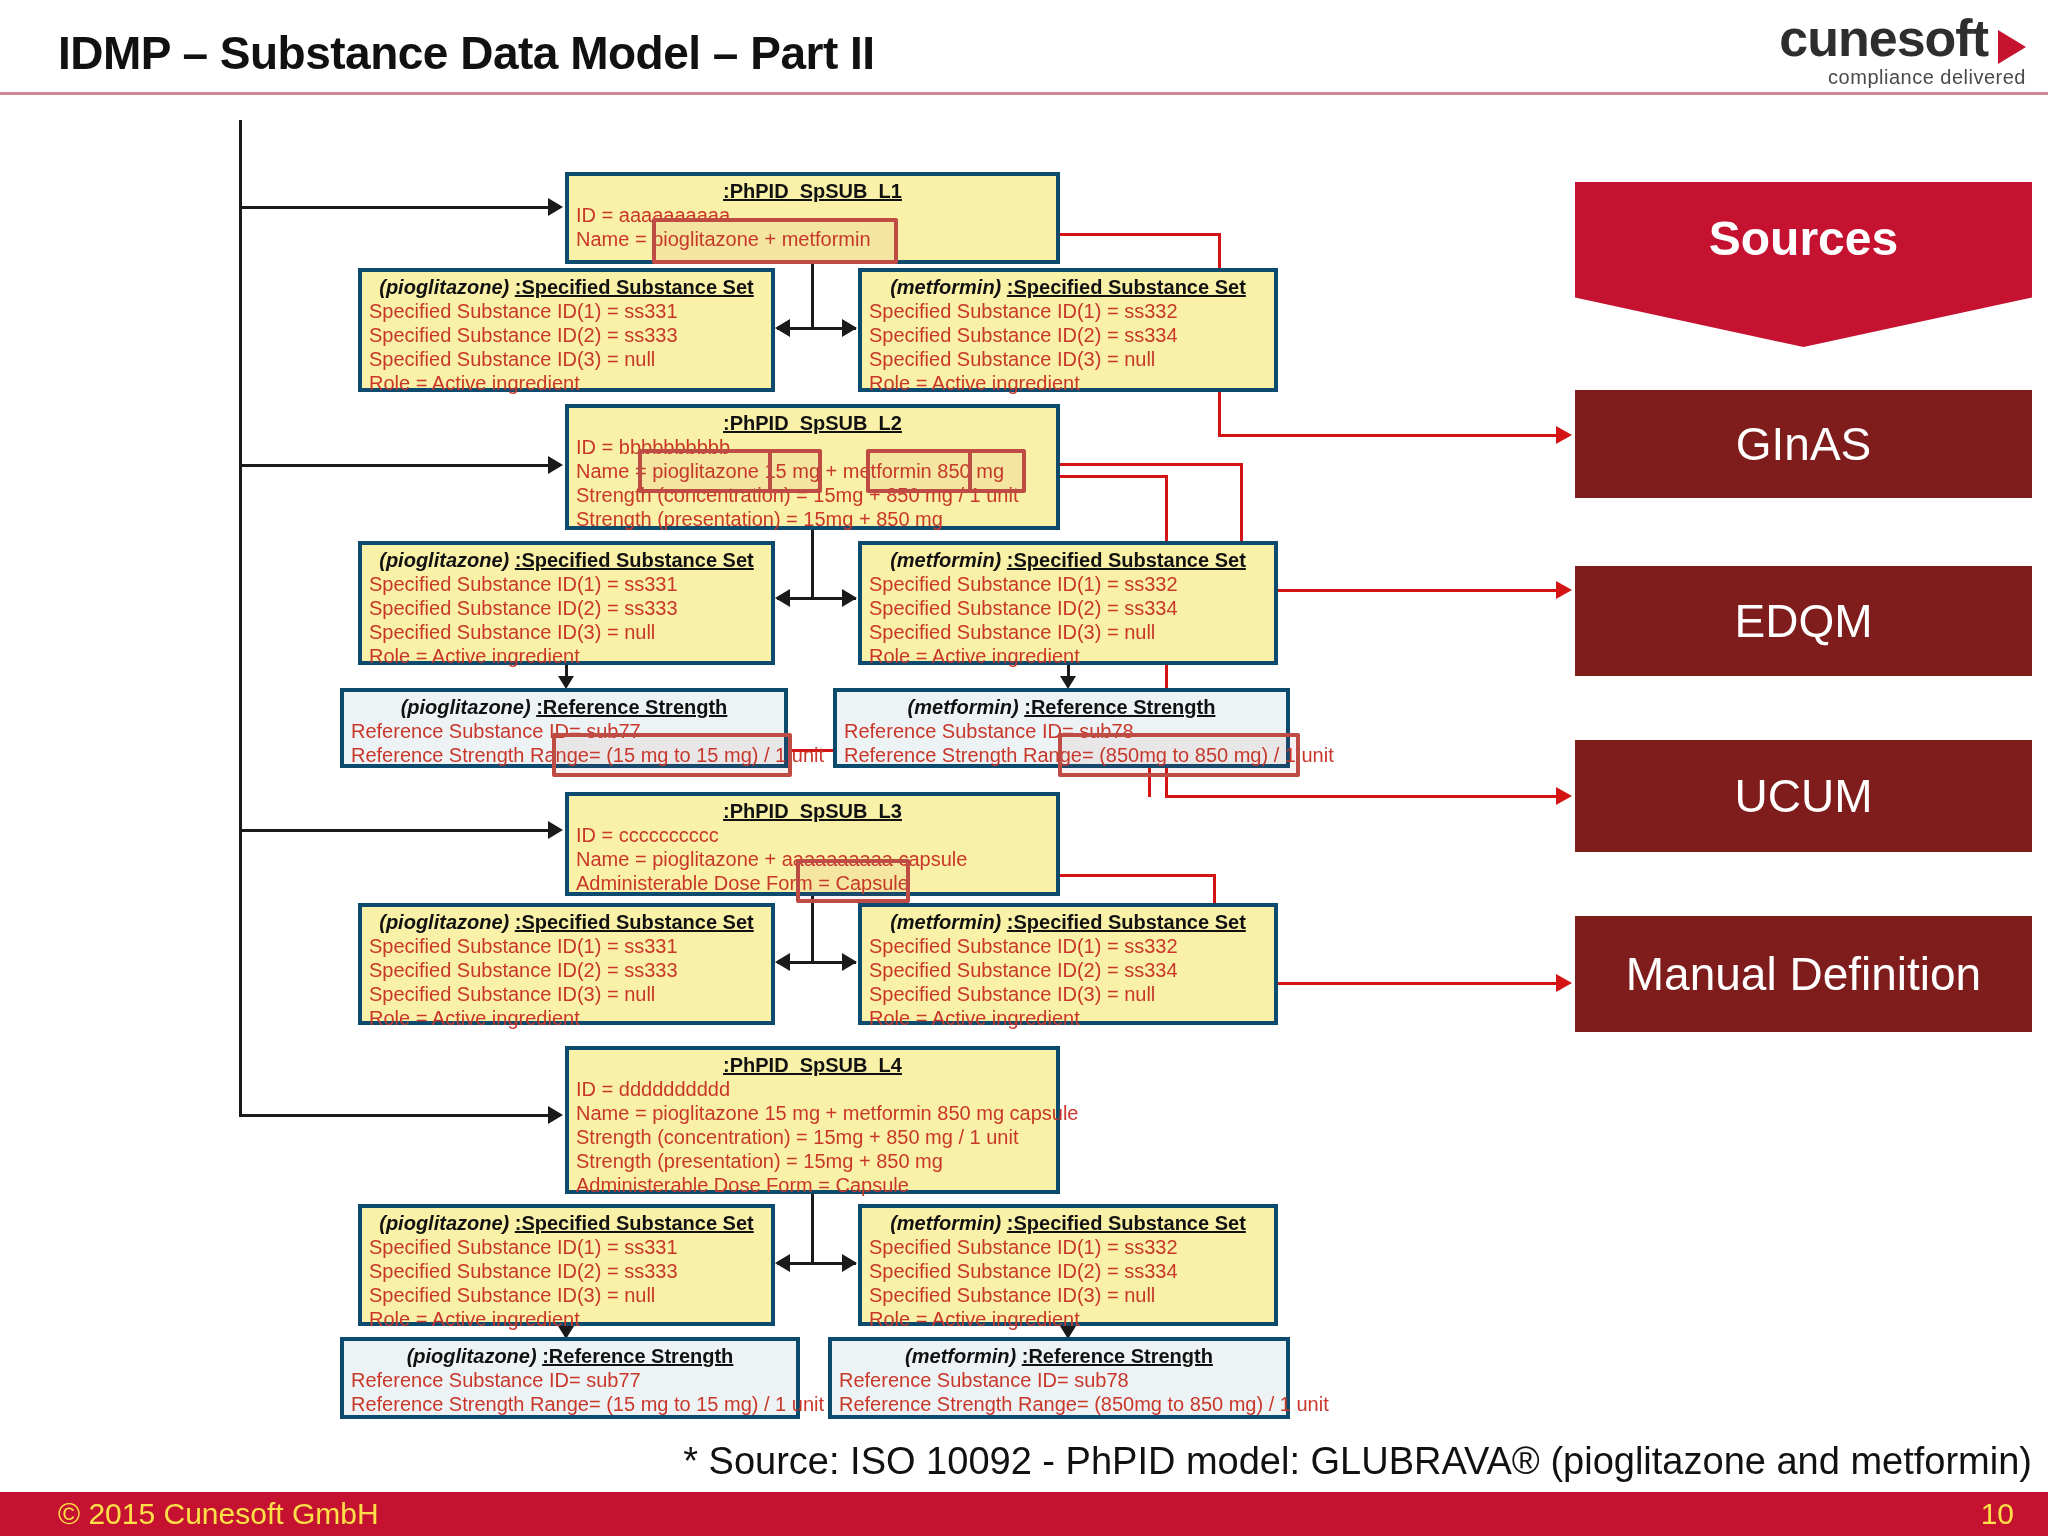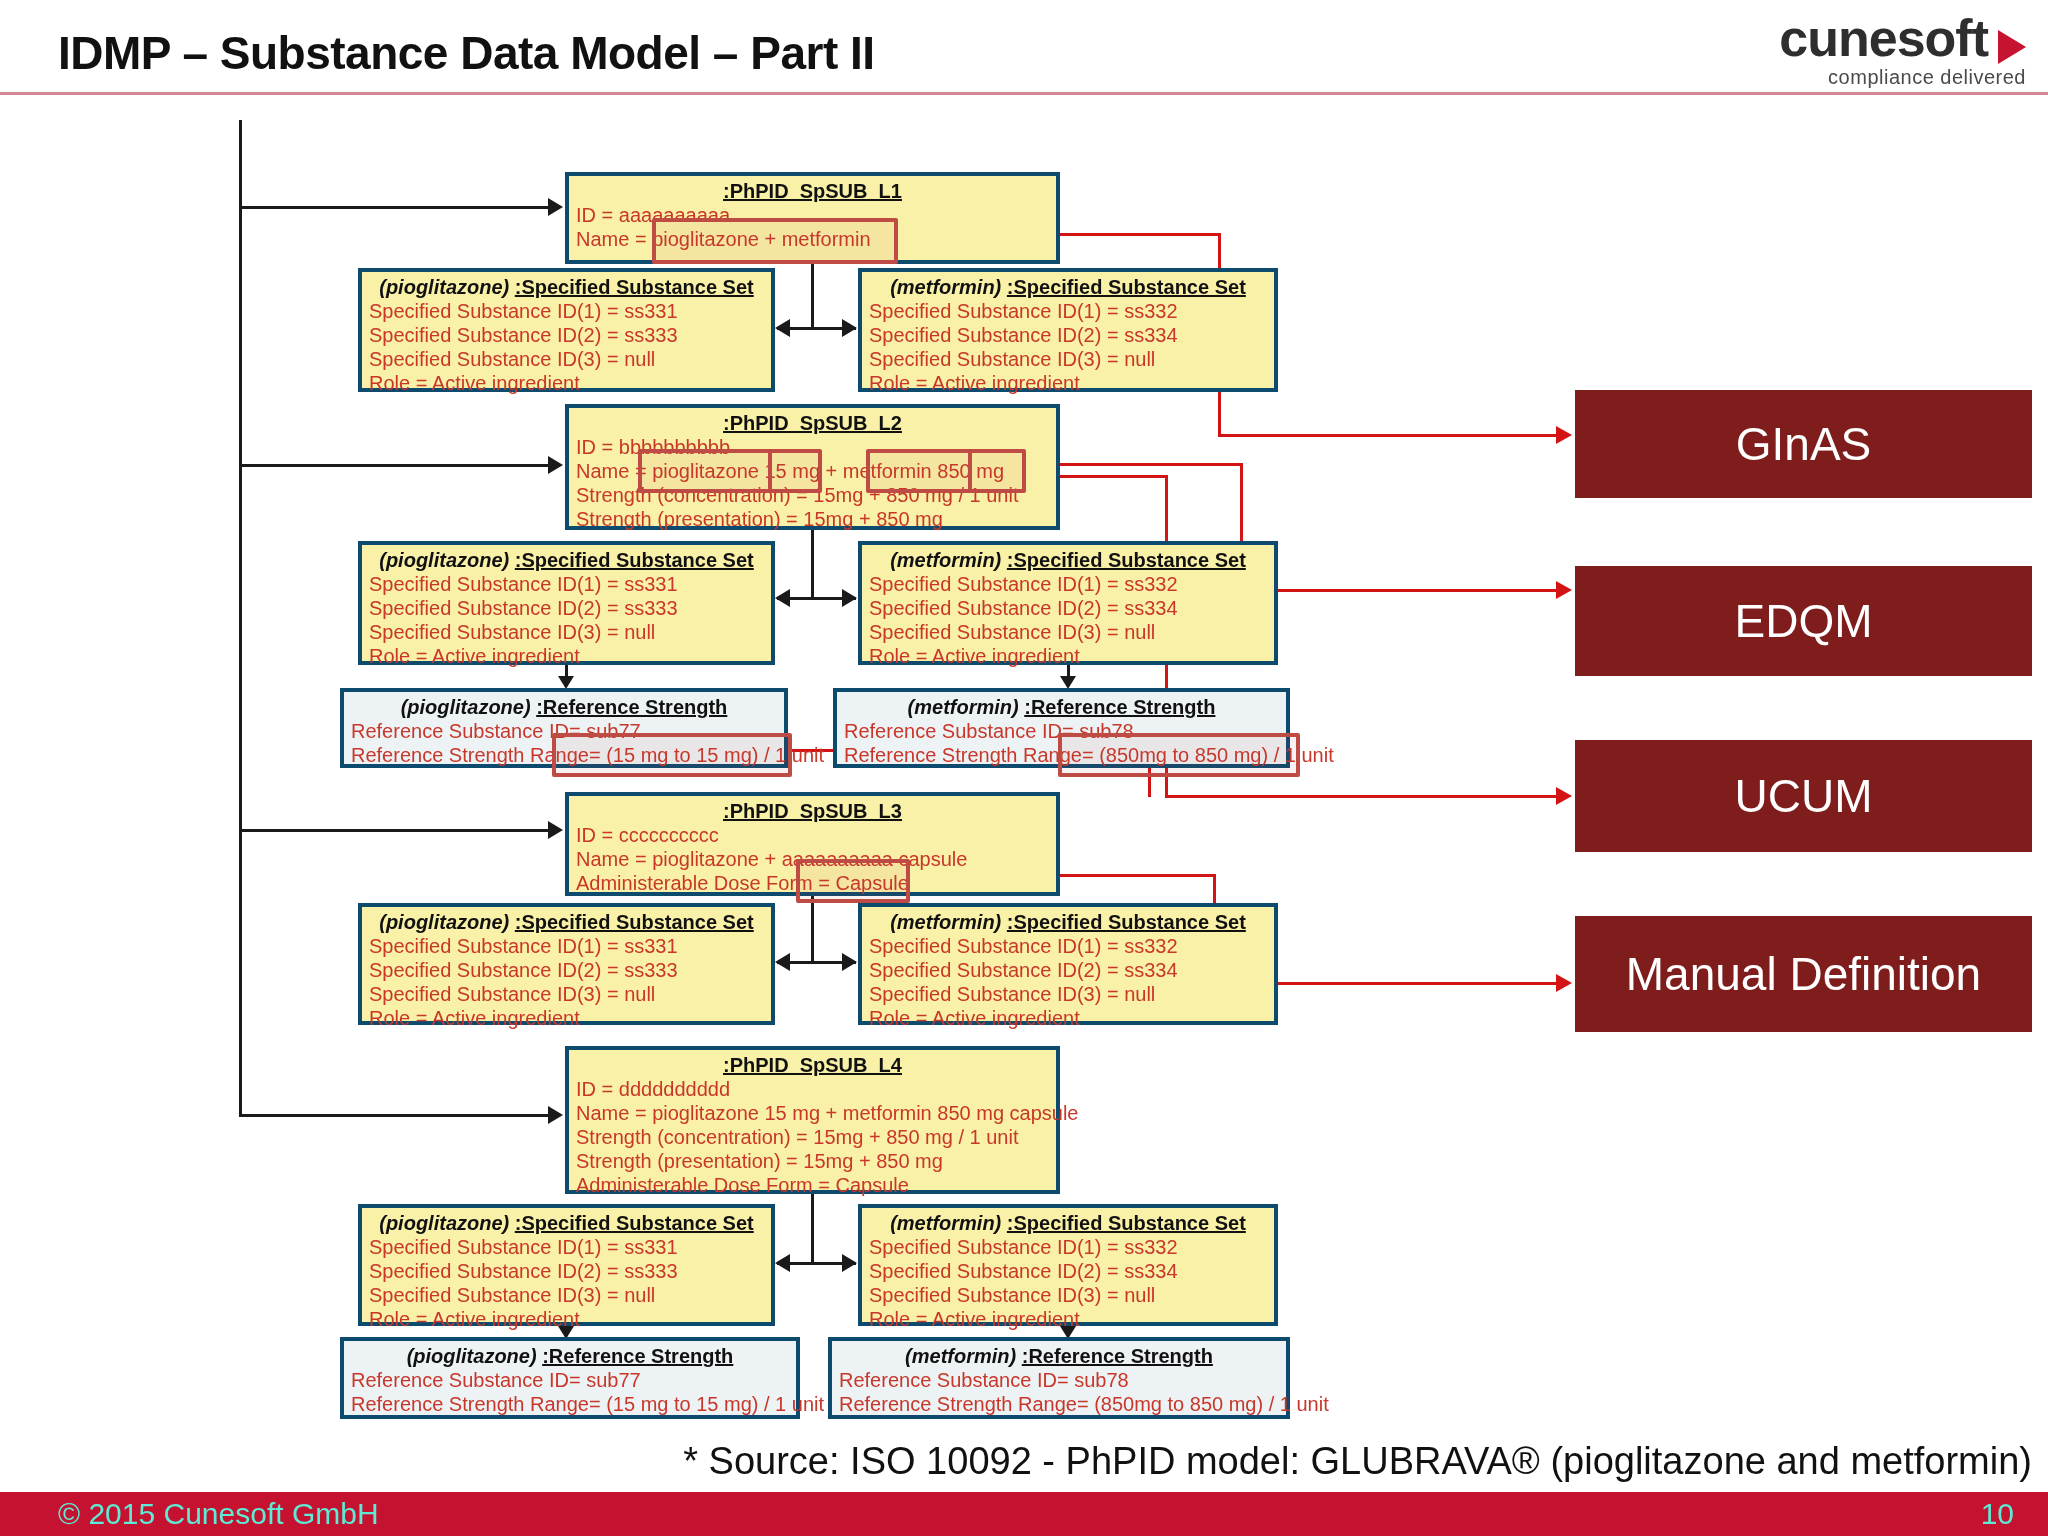--- a/index.html
+++ b/index.html
@@ -38,21 +38,21 @@
   .rar-r{border-top:9px solid transparent;border-bottom:9px solid transparent;border-left:16px solid #d41414;}
 
   
   .srcbox{position:absolute;left:1575px;width:457px;background:#7f1d1d;color:#fff;
           display:flex;align-items:center;justify-content:center;font-size:46px;}
   .banner{background:#c51230;font-weight:bold;clip-path:polygon(0 0,100% 0,100% 70%,50% 100%,0 70%);
           padding-bottom:52px;box-sizing:border-box;font-size:48px;}
 
   .source-note{position:absolute;right:16px;top:1440px;font-size:38px;color:#111;}
 
-  .footer{position:absolute;left:0;top:1492px;width:2048px;height:44px;background:#c51230;color:#5eead4;
+  .footer{position:absolute;left:0;top:1492px;width:2048px;height:44px;background:#c51230;color:#fde047;
           display:flex;align-items:center;justify-content:space-between;box-sizing:border-box;
           padding:0 34px 0 58px;font-size:30px;}
 </style>
 </head>
 <body>
 
 <div class="canvas">
 
   <div class="slide-title">IDMP – Substance Data Model – Part II</div>
   <div class="head-rule"></div>
@@ -237,20 +237,23 @@
 
   <div class="hl" style="left:652px;top:218px;width:238px;height:38px;"></div>
   <div class="hl" style="left:638px;top:449px;width:126px;height:36px;"></div>
   <div class="hl" style="left:768px;top:449px;width:46px;height:36px;"></div>
   <div class="hl" style="left:866px;top:449px;width:98px;height:36px;"></div>
   <div class="hl" style="left:968px;top:449px;width:50px;height:36px;"></div>
   <div class="hl" style="left:552px;top:733px;width:232px;height:36px;"></div>
   <div class="hl" style="left:1058px;top:733px;width:234px;height:36px;"></div>
   <div class="hl" style="left:796px;top:859px;width:106px;height:36px;"></div>
 
+  <div class="srcbox banner" style="top:182px;height:165px;">
+    <span>Sources</span>
+  </div>
   <div class="srcbox" style="top:390px;height:108px;">
     <span>GInAS</span>
   </div>
   <div class="srcbox" style="top:566px;height:110px;">
     <span>EDQM</span>
   </div>
   <div class="srcbox" style="top:740px;height:112px;">
     <span>UCUM</span>
   </div>
   <div class="srcbox" style="top:916px;height:116px;">

